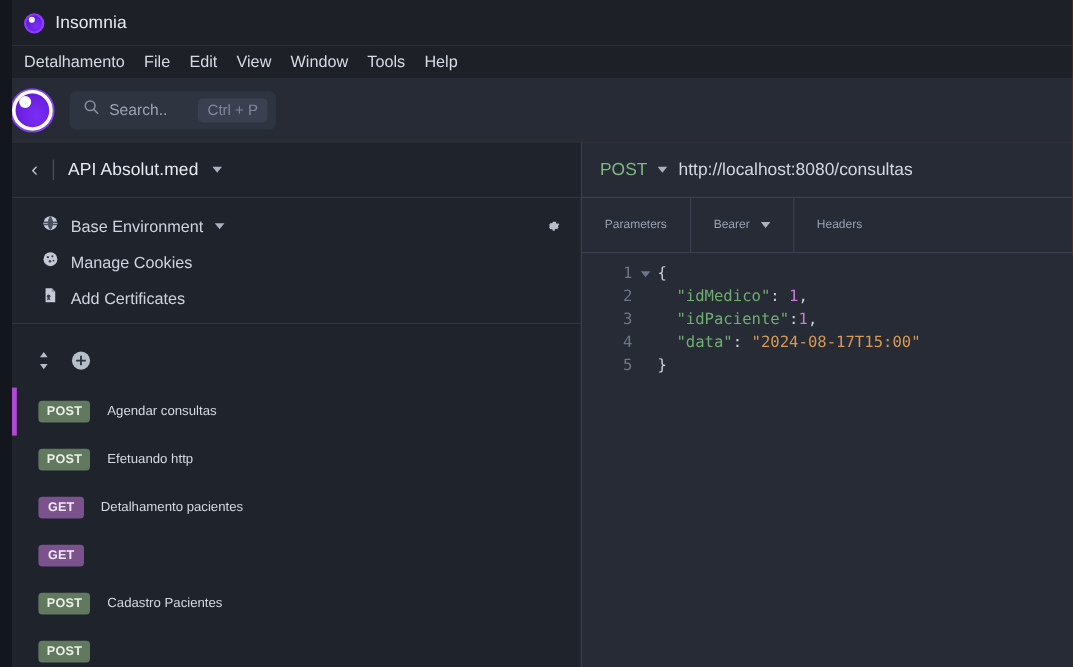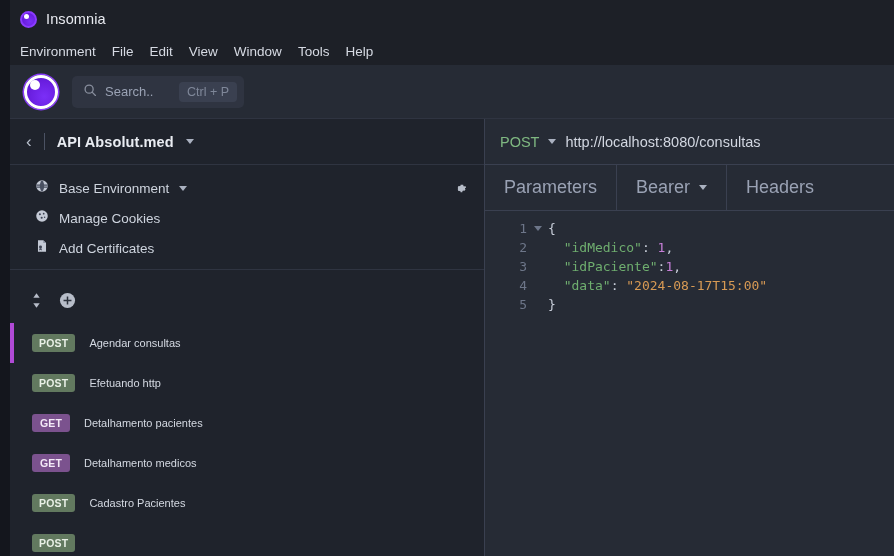--- a/index.html
+++ b/index.html
@@ -70,21 +70,20 @@
     cursor: default;
     white-space: nowrap;
   }
 
   
   .searchrow {
     height: 54px;
     background: #262b35;
     display: flex;
     align-items: center;
-    padding-left: 14px;
     gap: 14px;
     border-bottom: 1px solid #2f3441;
   }
   .app-logo-lg {
     width: 34px; height: 34px;
     border-radius: 50%;
     background: radial-gradient(circle at 62% 66%, #7b2ff7 0%, #6a1fe0 58%, #5811c9 100%);
     border: 3px solid #ffffff;
     box-shadow: 0 0 0 1.5px #8b3bff;
     position: relative;
@@ -158,21 +157,21 @@
     cursor: pointer;
     user-select: none;
   }
   .vsep {
     width: 1px;
     height: 17px;
     background: #4b5263;
   }
   .ws-name {
     font-size: 14.5px;
-    font-weight: bold;
+    font-weight: normal;
     color: #e9ecf2;
     letter-spacing: .1px;
   }
   .caret {
     width: 0; height: 0;
     border-left: 4.5px solid transparent;
     border-right: 4.5px solid transparent;
     border-top: 5.5px solid #aab1c0;
     display: inline-block;
   }
@@ -308,21 +307,21 @@
     display: flex;
     align-items: stretch;
     border-bottom: 1px solid #3a4050;
     flex: none;
   }
   .tab {
     display: flex;
     align-items: center;
     gap: 9px;
     padding: 0 19px;
-    font-size: 18px;
+    font-size: 10px;
     color: #9aa2b4;
     border-right: 1px solid #3a4050;
     cursor: pointer;
     white-space: nowrap;
   }
   .tab.active {
     background: #2b313c;
     color: #c3cad6;
   }
   .tab.no-border { border-right: none; }
@@ -375,21 +374,21 @@
 <body>
 
 <div id="app-window">
 
   <div class="titlebar">
     <div class="app-logo-sm"></div>
     <div class="app-title">Insomnia</div>
   </div>
 
   <div class="menubar">
-    <div class="menu-item">Environment</div>
+    <div class="menu-item">Detalhamento</div>
     <div class="menu-item">File</div>
     <div class="menu-item">Edit</div>
     <div class="menu-item">View</div>
     <div class="menu-item">Window</div>
     <div class="menu-item">Tools</div>
     <div class="menu-item">Help</div>
   </div>
 
   <div class="searchrow">
     <div class="app-logo-lg"></div>
@@ -492,21 +491,20 @@
           <span class="req-name">Efetuando http</span>
         </div>
 
         <div class="req-item">
           <span class="badge badge-get">GET</span>
           <span class="req-name">Detalhamento pacientes</span>
         </div>
 
         <div class="req-item">
           <span class="badge badge-get">GET</span>
-          <span class="req-name">Detalhamento medicos</span>
         </div>
 
         <div class="req-item">
           <span class="badge badge-post">POST</span>
           <span class="req-name">Cadastro Pacientes</span>
         </div>
 
         <div class="req-item">
           <span class="badge badge-post">POST</span>
           <span class="req-name"></span>

